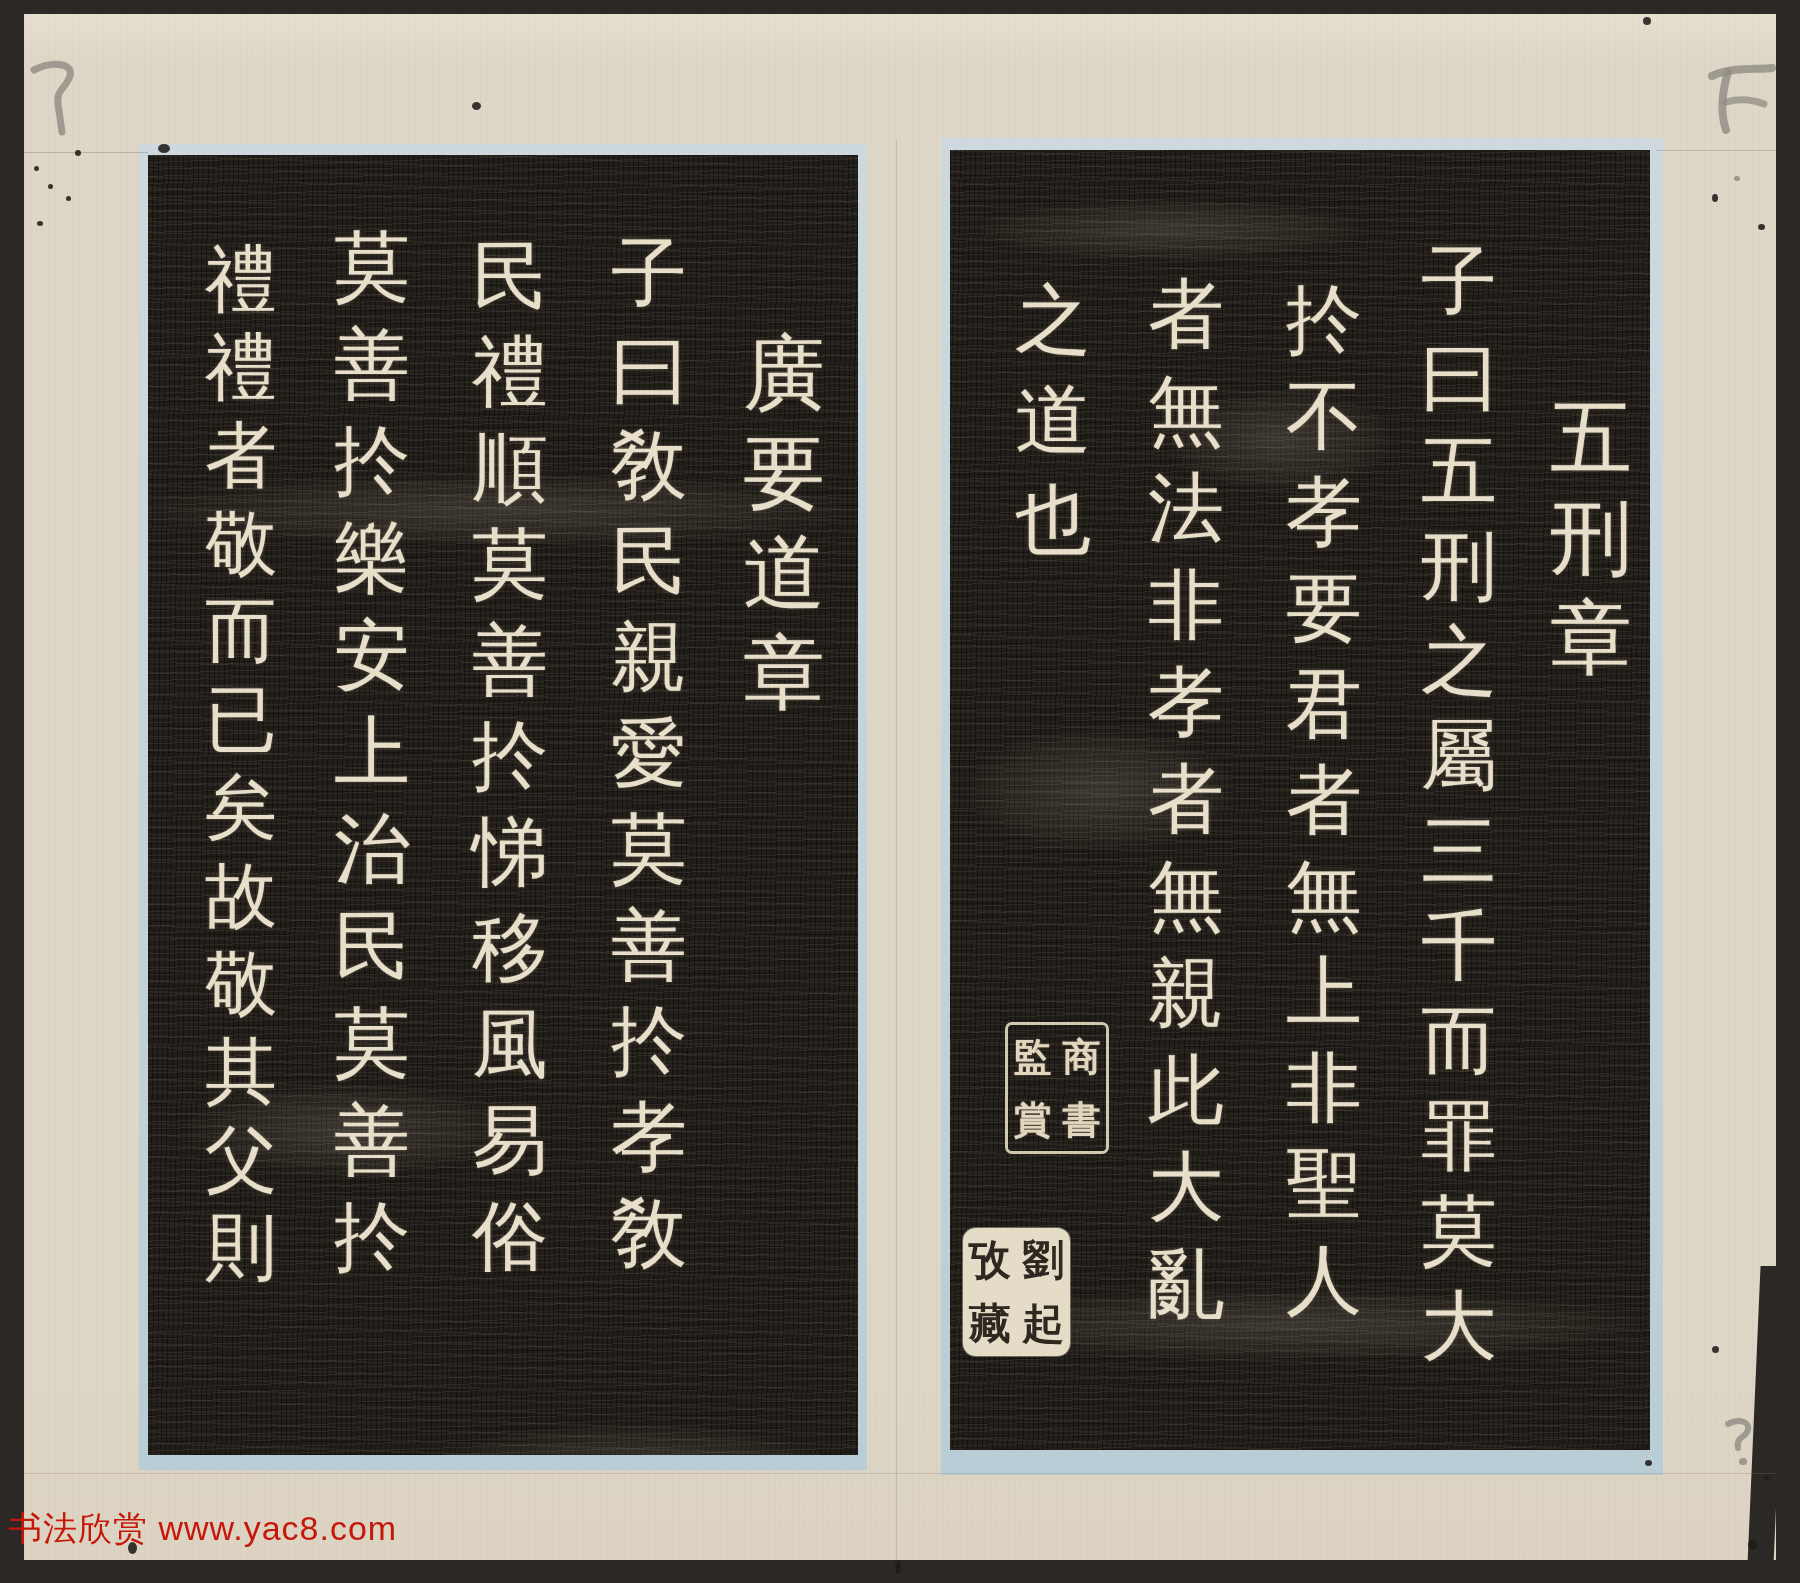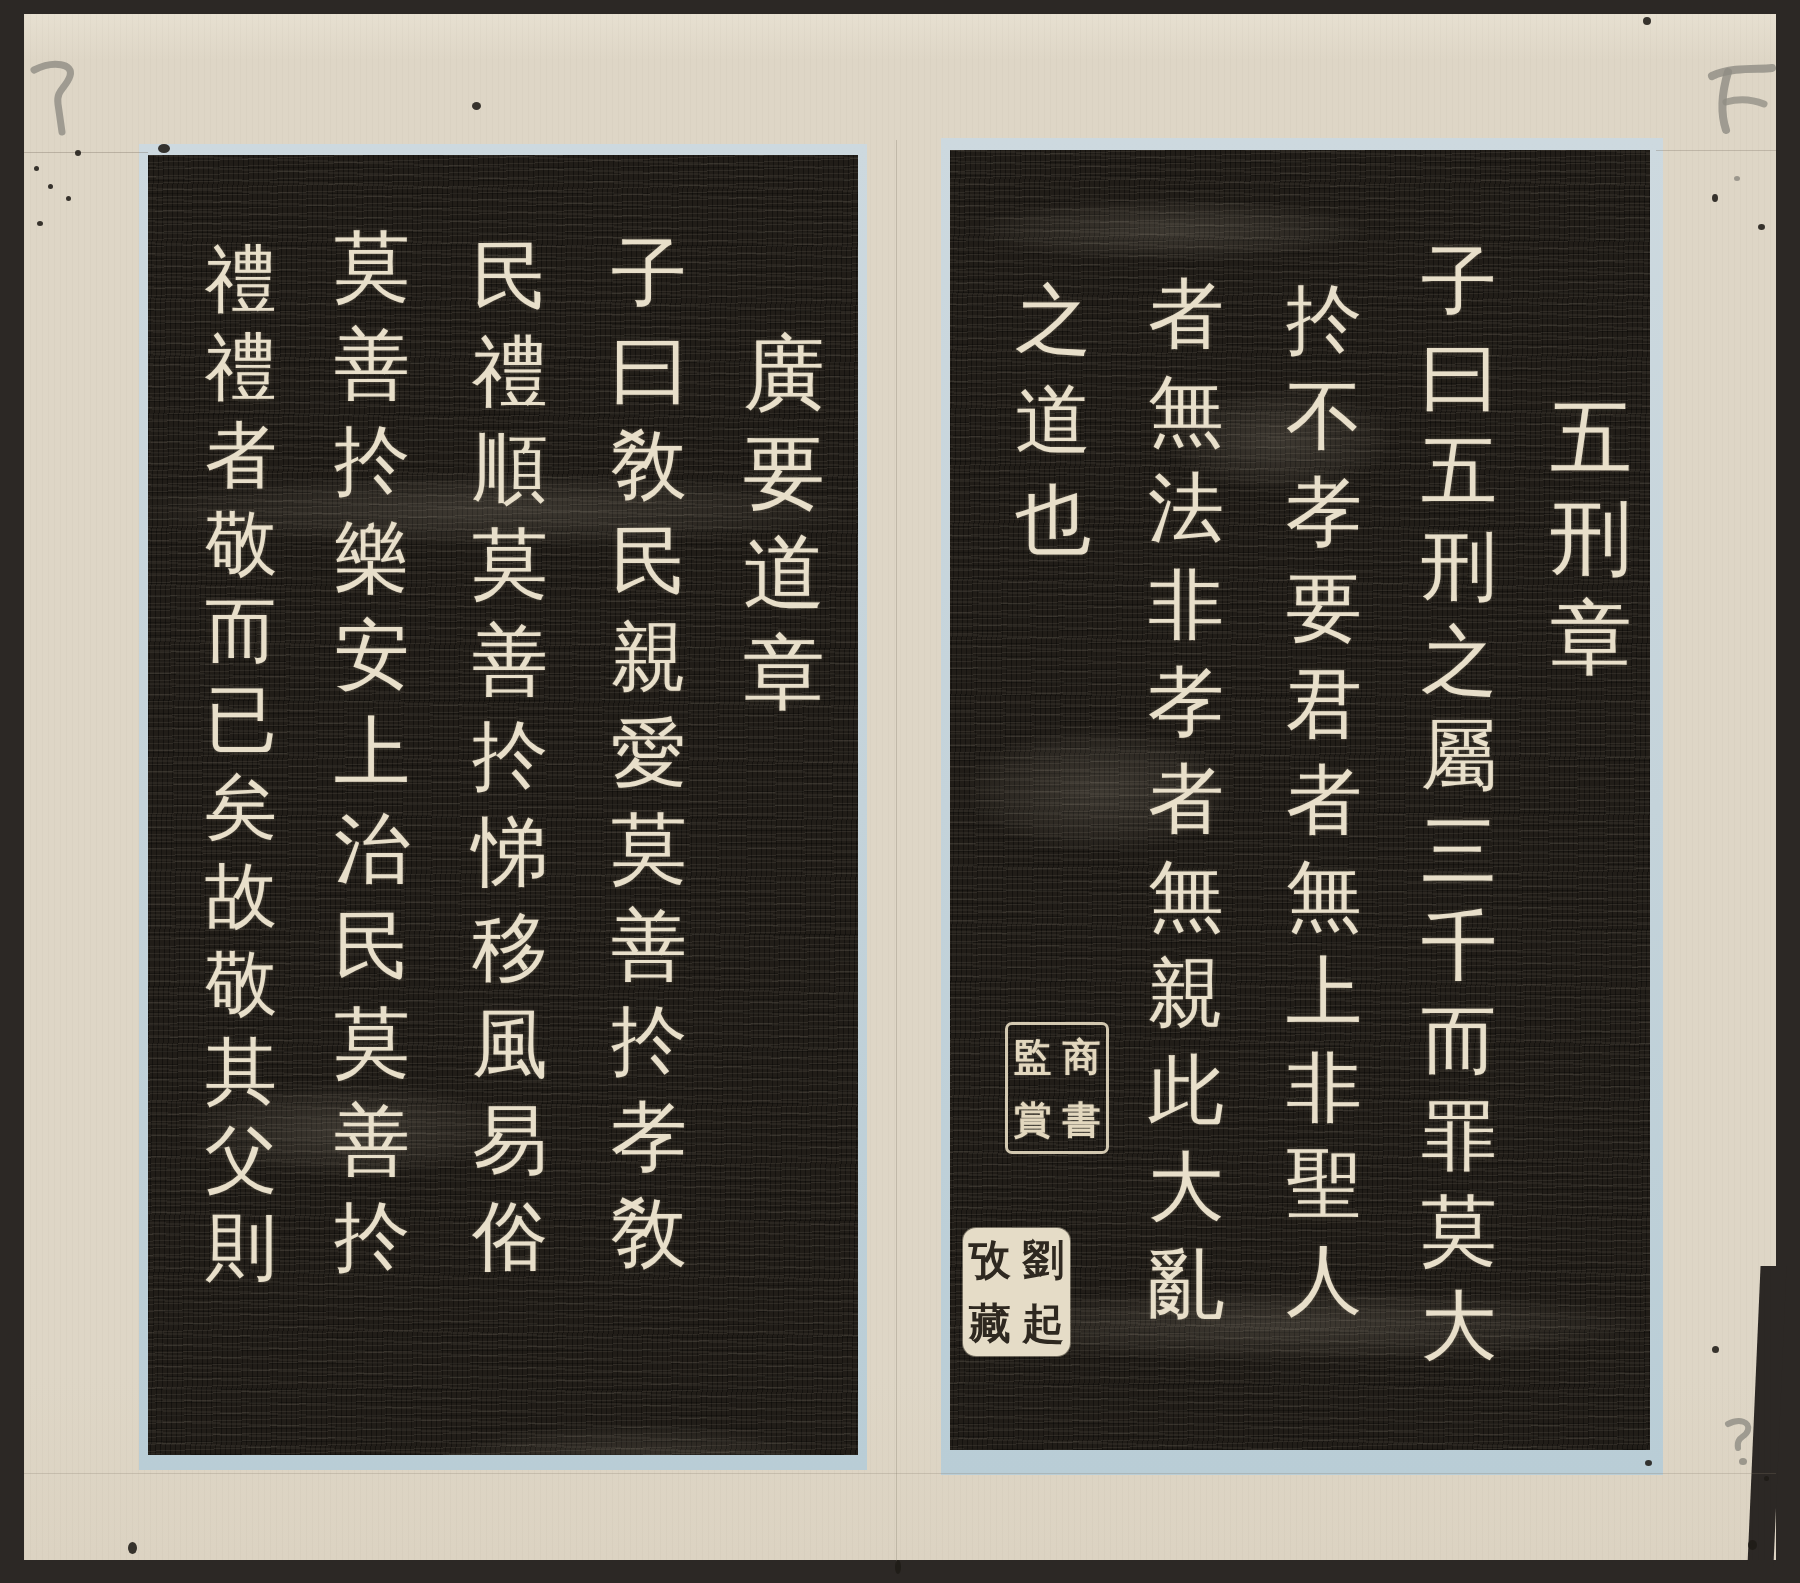--- a/index.html
+++ b/index.html
@@ -456,13 +456,14 @@
   <div class="speck" style="left:1712px;top:194px;width:6px;height:8px;"></div>
   <div class="speck" style="left:1758px;top:224px;width:7px;height:6px;"></div>
   <div class="speck gray" style="left:1734px;top:176px;width:6px;height:5px;"></div>
   <div class="speck" style="left:1712px;top:1346px;width:7px;height:7px;"></div>
   <div class="speck" style="left:1645px;top:1460px;width:7px;height:6px;"></div>
   <div class="speck gray" style="left:1739px;top:1458px;width:8px;height:7px;"></div>
   <div class="speck" style="left:1764px;top:1476px;width:5px;height:5px;"></div>
   <div class="speck" style="left:1748px;top:1540px;width:9px;height:10px;"></div>
   <div class="speck" style="left:895px;top:1560px;width:6px;height:14px;"></div>
 
+  <div class="watermark">书法欣赏 www.yac8.com</div>
 </div>
 
 </body></html>

